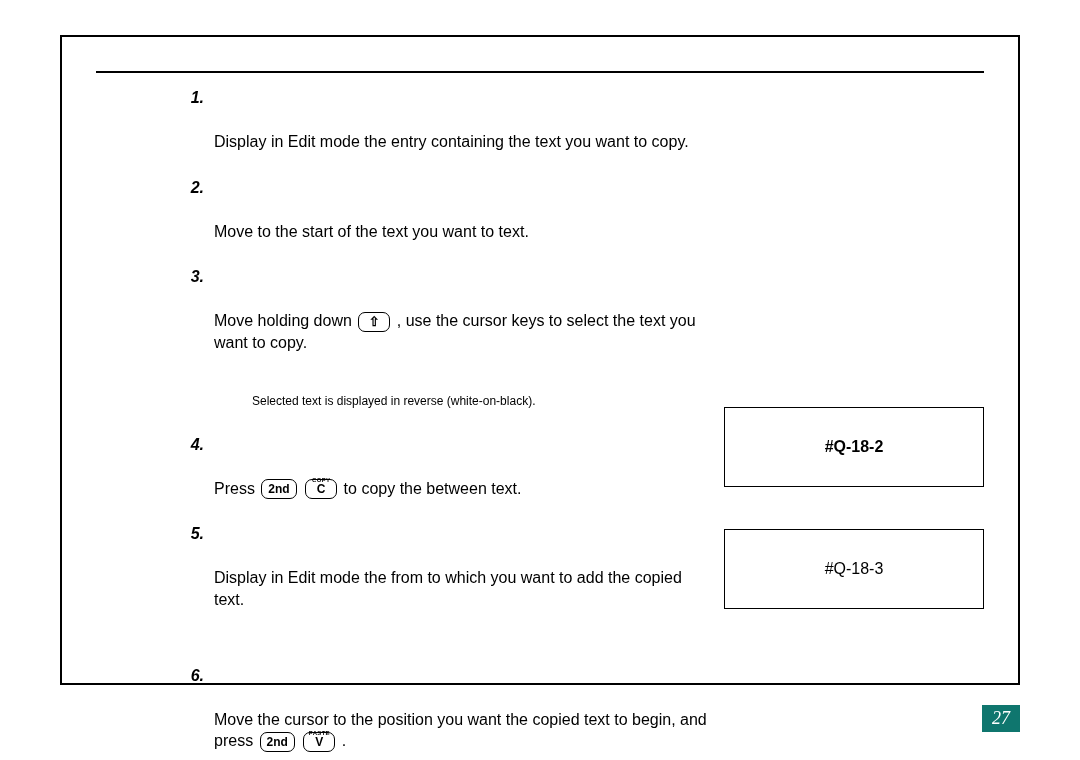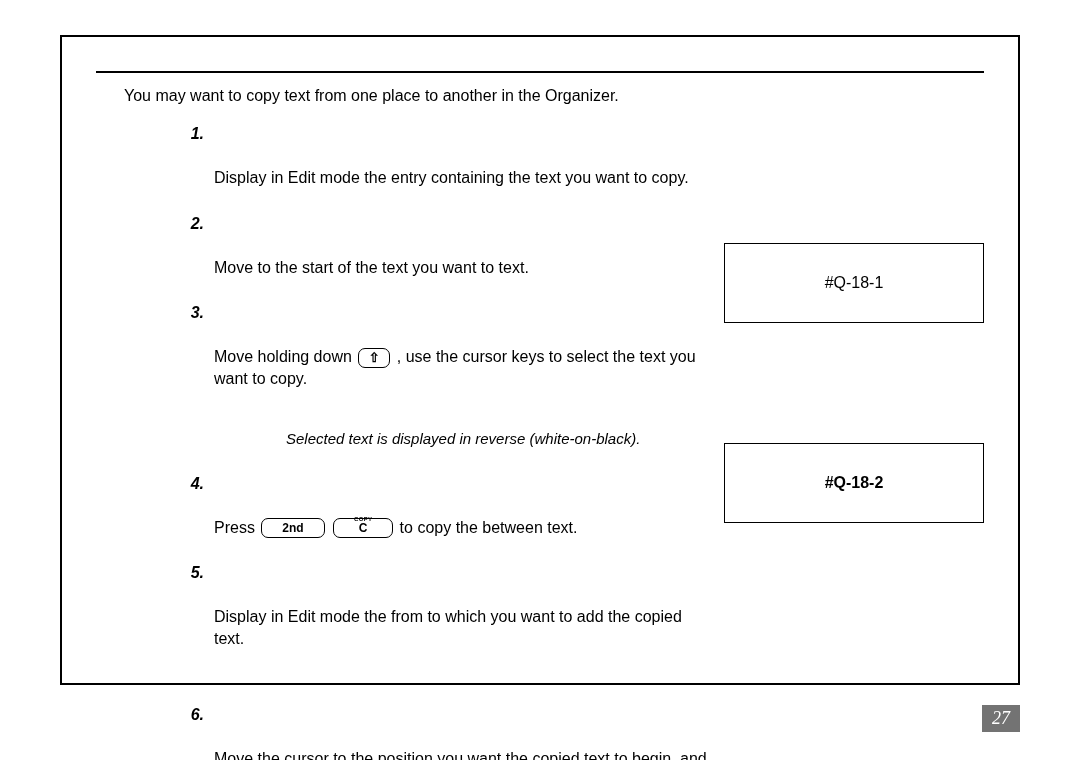--- a/index.html
+++ b/index.html
@@ -61,32 +61,31 @@
     width: 36px;
     flex: 0 0 36px;
     text-align: right;
     padding-right: 10px;
   }
   .step .body {
     flex: 1;
     margin-top: 44px;
   }
   .note {
-    font-size: 15px;
-    margin: 40px 0 26px 118px;
-    font-style: italic;
+    font-size: 12px;
+    margin: 40px 0 26px 84px;
   }
   .key {
     display: inline-block;
     border: 1.5px solid #000;
     border-radius: 7px;
     min-width: 18px;
     height: 18px;
     line-height: 18px;
-    padding: 0 20px;
+    padding: 0 6px;
     font-size: 12px;
     font-weight: bold;
     text-align: center;
     vertical-align: middle;
     position: relative;
     margin: 0 2px;
     font-family: Arial, Helvetica, sans-serif;
   }
   .key .sup {
     position: absolute;
@@ -113,35 +112,34 @@
     justify-content: center;
     font-size: 16px;
   }
   .fig1 { top: 120px; }
   .fig2 { top: 320px; font-weight: bold; }
   .fig3 { top: 442px; }
   .page-number {
     position: absolute;
     right: 60px;
     bottom: 28px;
-    background: #737373;
+    background: #0f766e;
     color: #fff;
     font-family: Georgia, 'Times New Roman', serif;
     font-style: italic;
     font-size: 18px;
     padding: 3px 10px;
   }
 </style>
 </head>
 <body>
 
 <div class="page">
   <div class="outer-frame">
     <hr class="title-rule">
-    <p class="intro">You may want to copy text from one place to another in the Organizer.</p>
 
     <div class="content">
       <div class="steps">
 
         <div class="step">
           <div class="num">1.</div>
           <div class="body">Display in Edit mode the entry containing the text you want to copy.</div>
         </div>
 
         <div class="step">
@@ -186,23 +184,23 @@
             <span class="key">
               <span class="sup">PASTE</span>
               <span>V</span>
             </span>
             <span> .</span>
           </div>
         </div>
 
       </div>
 
-      <div class="fig fig1">
-        <span>#Q-18-1</span>
-      </div>
       <div class="fig fig2">
         <span>#Q-18-2</span>
       </div>
+      <div class="fig fig3">
+        <span>#Q-18-3</span>
+      </div>
     </div>
   </div>
 
   <div class="page-number">27</div>
 </div>
 
 </body></html>

